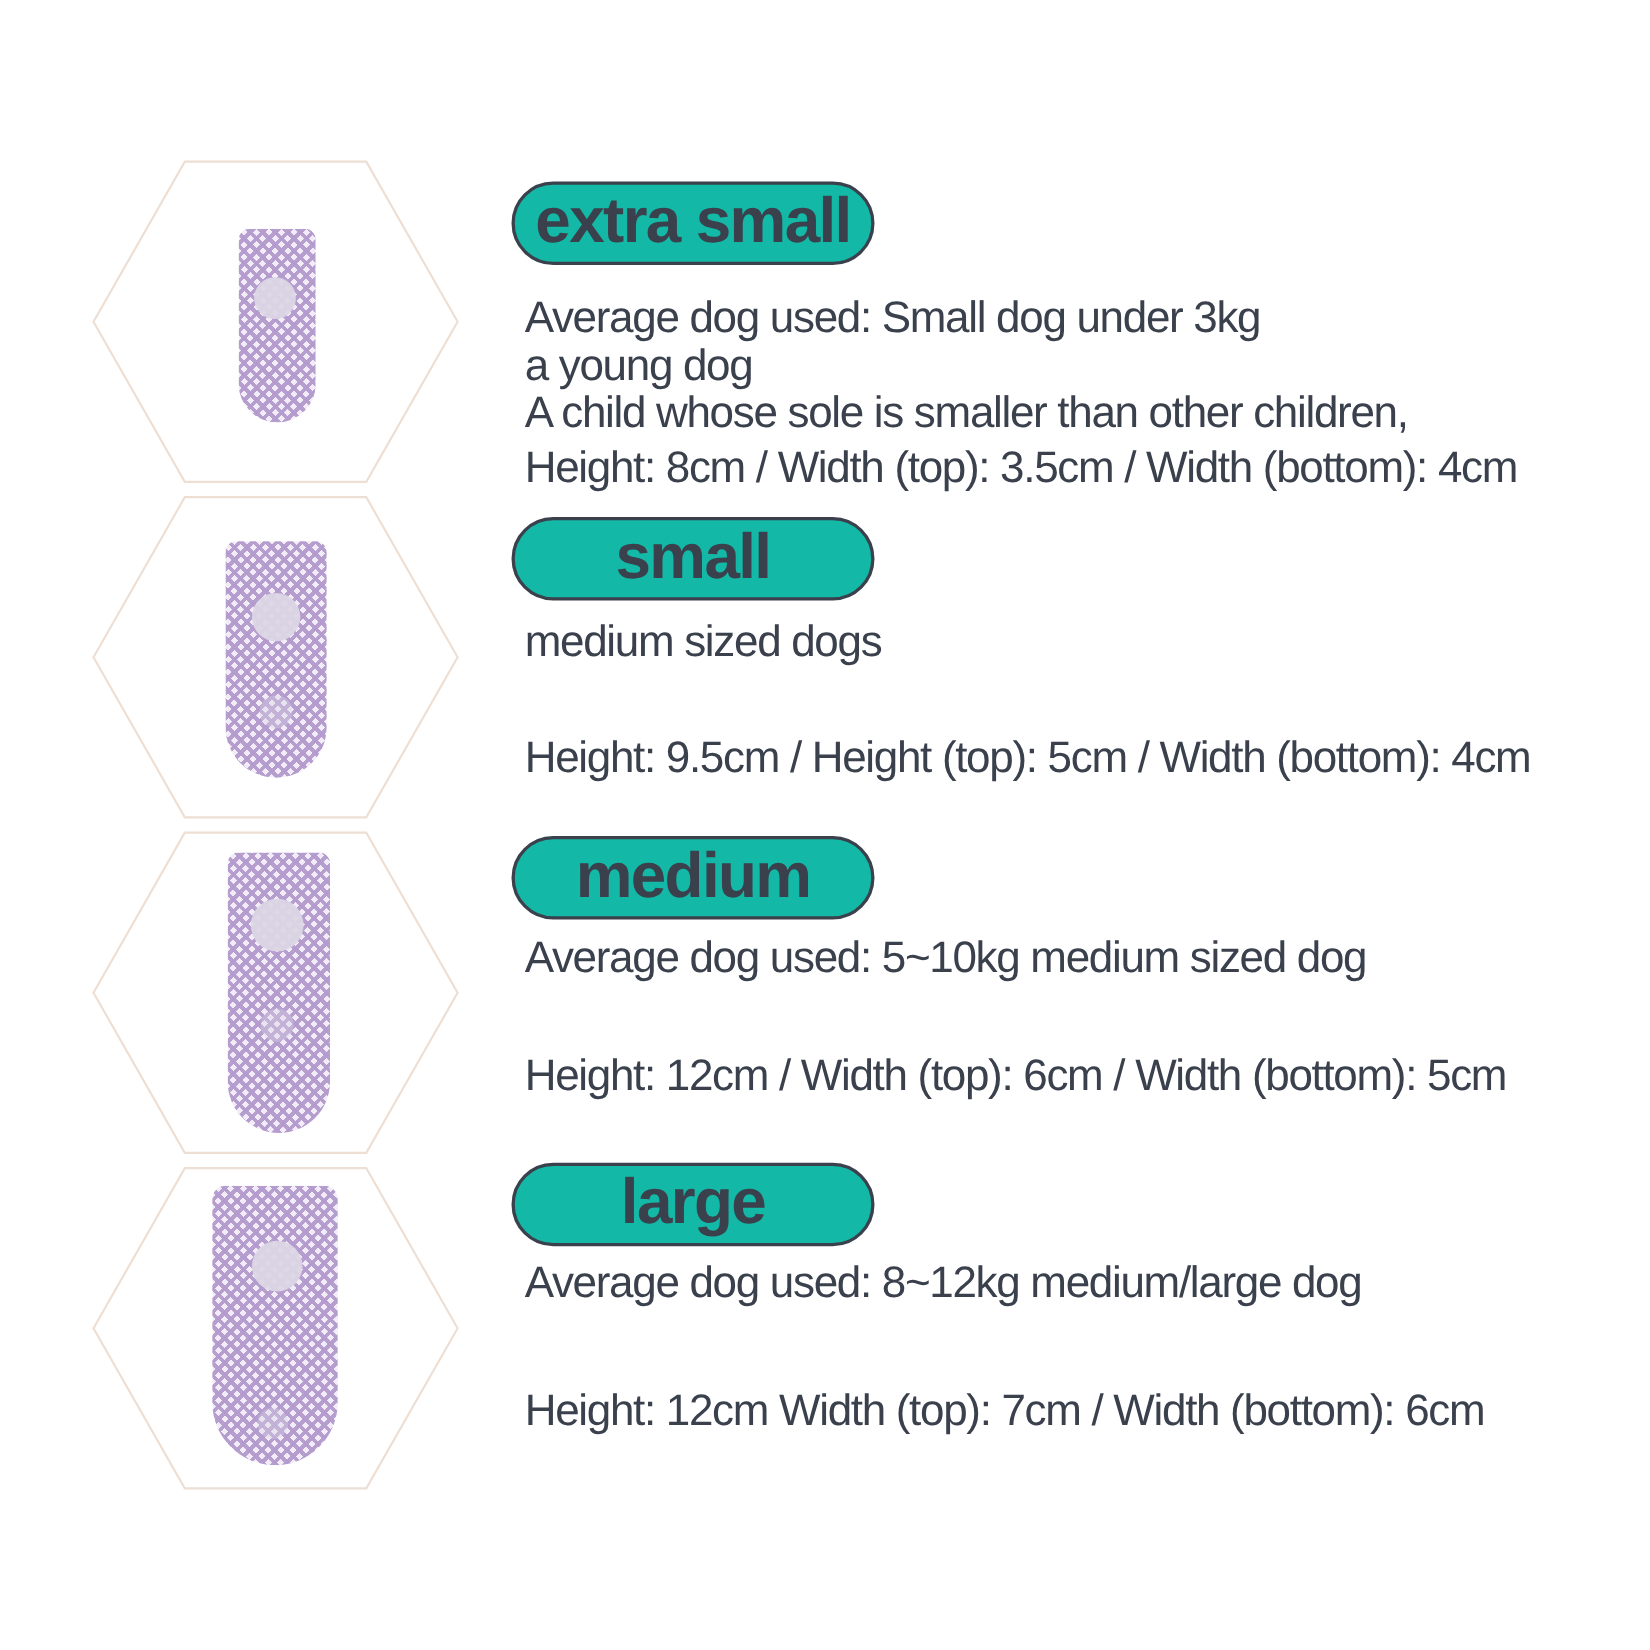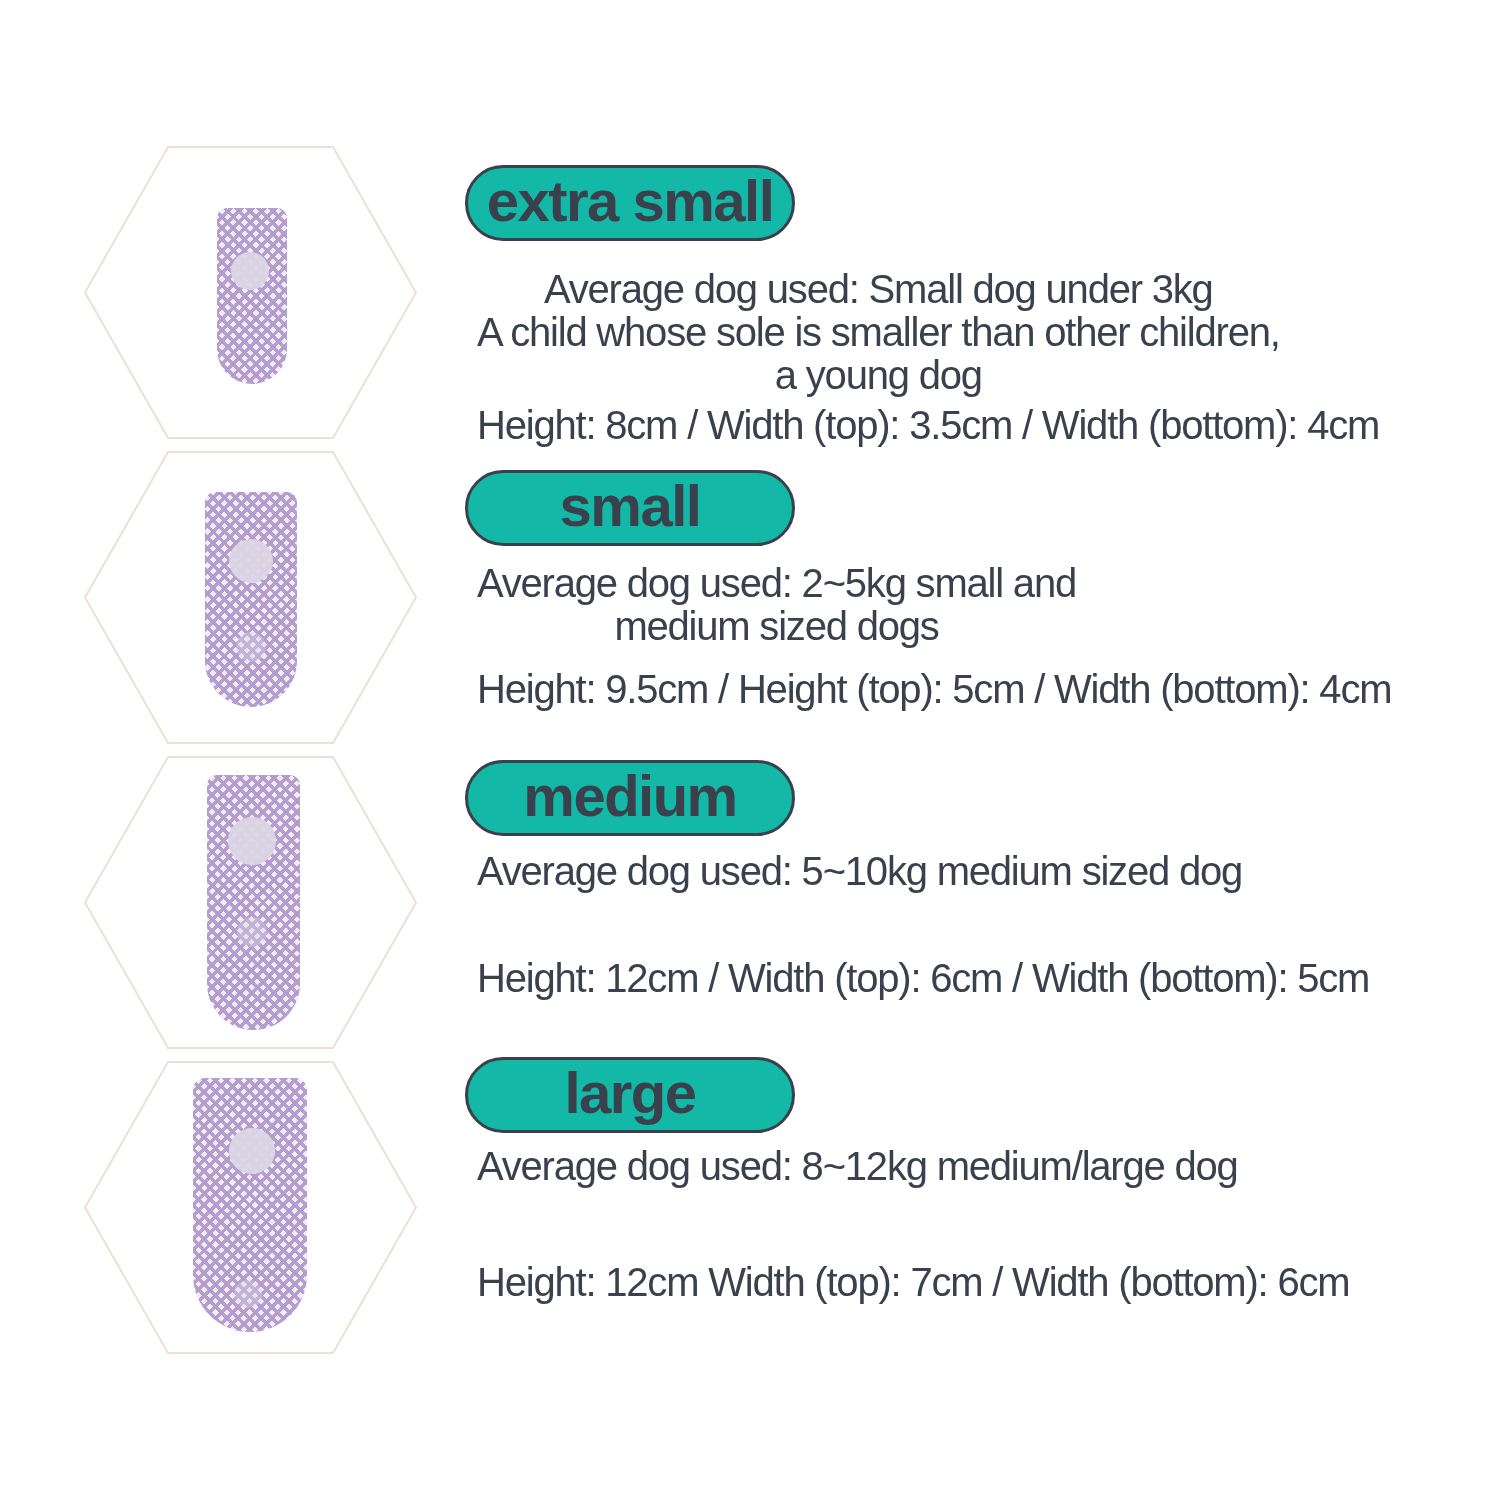--- a/index.html
+++ b/index.html
@@ -72,21 +72,20 @@
 
   
   .desc, .dims {
     position: absolute;
     left: 477px;
     font-size: 40px;
     letter-spacing: -1.2px;
     line-height: 43px;
     white-space: nowrap;
     color: #3a414d;
-    text-align: center;
   }
   .desc0 { top: 268px; }
   .desc1 { top: 562px; }
   .desc2 { top: 850px; }
   .desc3 { top: 1145px; }
   .dims0 { top: 404px; }
   .dims1 { top: 668px; }
   .dims2 { top: 957px; }
   .dims3 { top: 1261px; }
 </style>
@@ -132,30 +131,29 @@
       <div class="patch s3-main"></div>
       <div class="patch faint s3-faint"></div>
     </div>
   </div>
 
   <div class="pill pill0">
     <span>extra small</span>
   </div>
   <div class="desc desc0">
     <div>Average dog used: Small dog under 3kg</div>
+    <div>a young dog</div>
     <div>A child whose sole is smaller than other children,</div>
-    <div>a young dog</div>
   </div>
   <div class="dims dims0">Height: 8cm / Width (top): 3.5cm / Width (bottom): 4cm</div>
 
   <div class="pill pill1">
     <span>small</span>
   </div>
   <div class="desc desc1">
-    <div>Average dog used: 2~5kg small and</div>
     <div>medium sized dogs</div>
   </div>
   <div class="dims dims1">Height: 9.5cm / Height (top): 5cm / Width (bottom): 4cm</div>
 
   <div class="pill pill2">
     <span>medium</span>
   </div>
   <div class="desc desc2">
     <div>Average dog used: 5~10kg medium sized dog</div>
   </div>

